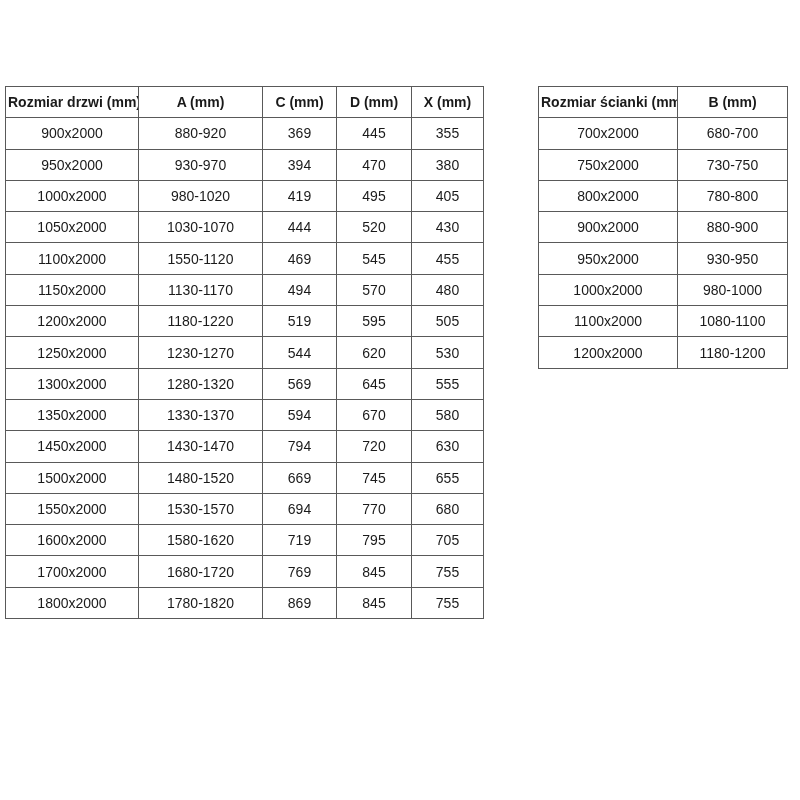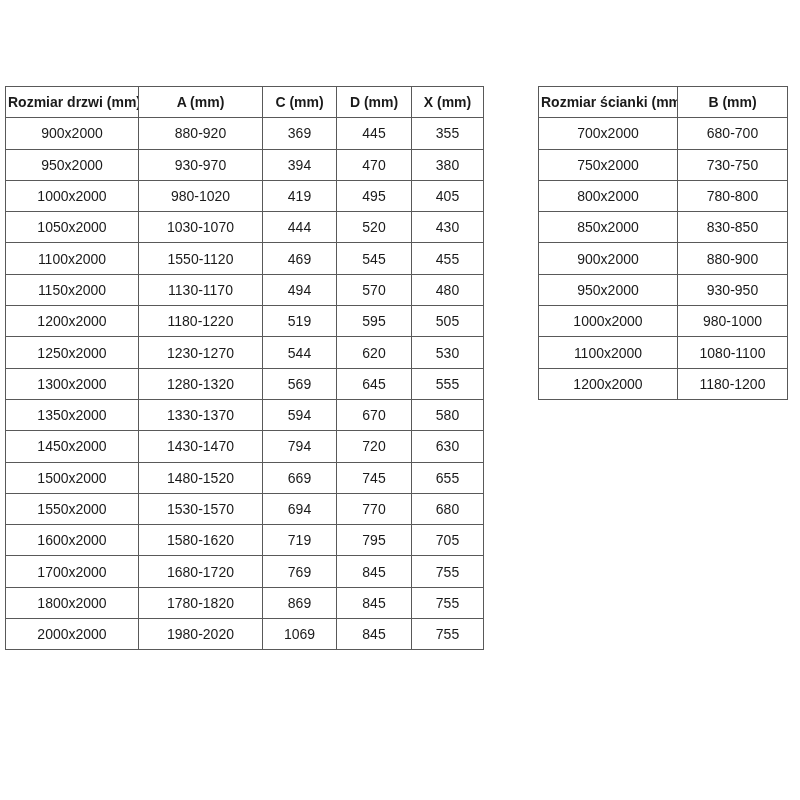--- a/index.html
+++ b/index.html
@@ -184,27 +184,20 @@
           <td>845</td>
           <td>755</td>
         </tr>
         <tr>
           <td>1800x2000</td>
           <td>1780-1820</td>
           <td>869</td>
           <td>845</td>
           <td>755</td>
         </tr>
-        <tr>
-          <td>2000x2000</td>
-          <td>1980-2020</td>
-          <td>1069</td>
-          <td>845</td>
-          <td>755</td>
-        </tr>
       </tbody>
     </table>
   <table id="wall-table" class="spec">
       <colgroup>
         <col>
         <col>
       </colgroup>
       <thead>
         <tr>
           <th>Rozmiar ścianki (mm)</th>
@@ -216,24 +209,20 @@
           <td>700x2000</td>
           <td>680-700</td>
         </tr>
         <tr>
           <td>750x2000</td>
           <td>730-750</td>
         </tr>
         <tr>
           <td>800x2000</td>
           <td>780-800</td>
-        </tr>
-        <tr>
-          <td>850x2000</td>
-          <td>830-850</td>
         </tr>
         <tr>
           <td>900x2000</td>
           <td>880-900</td>
         </tr>
         <tr>
           <td>950x2000</td>
           <td>930-950</td>
         </tr>
         <tr>

